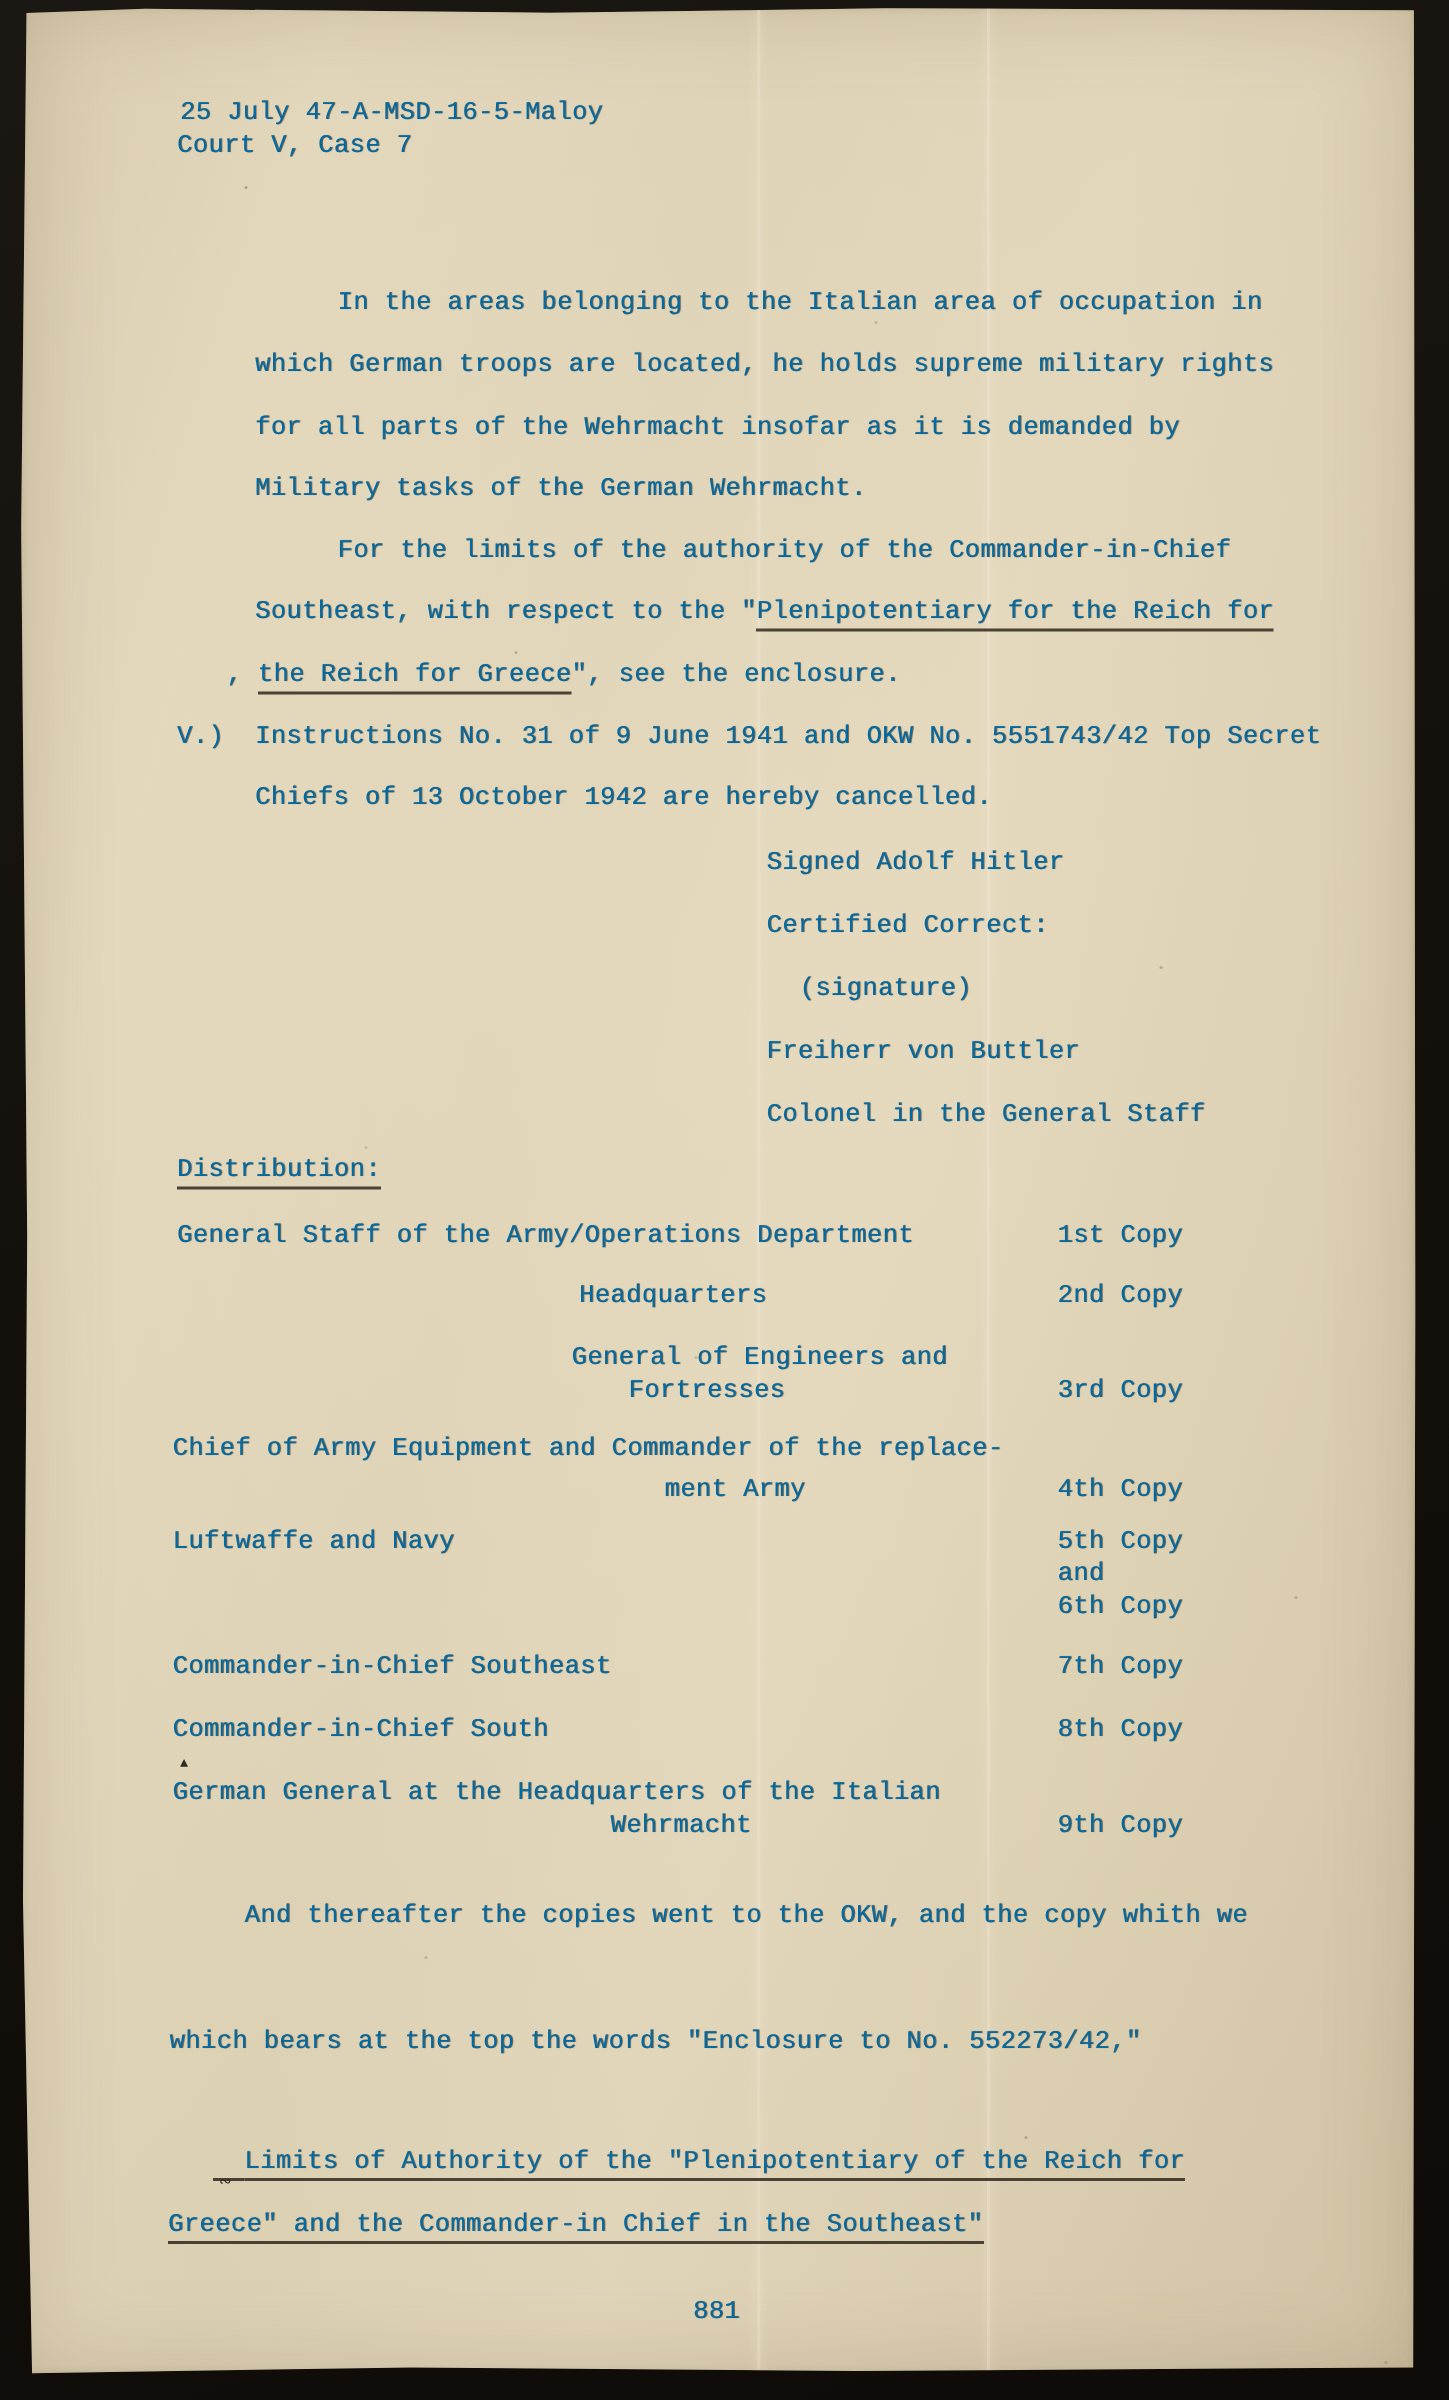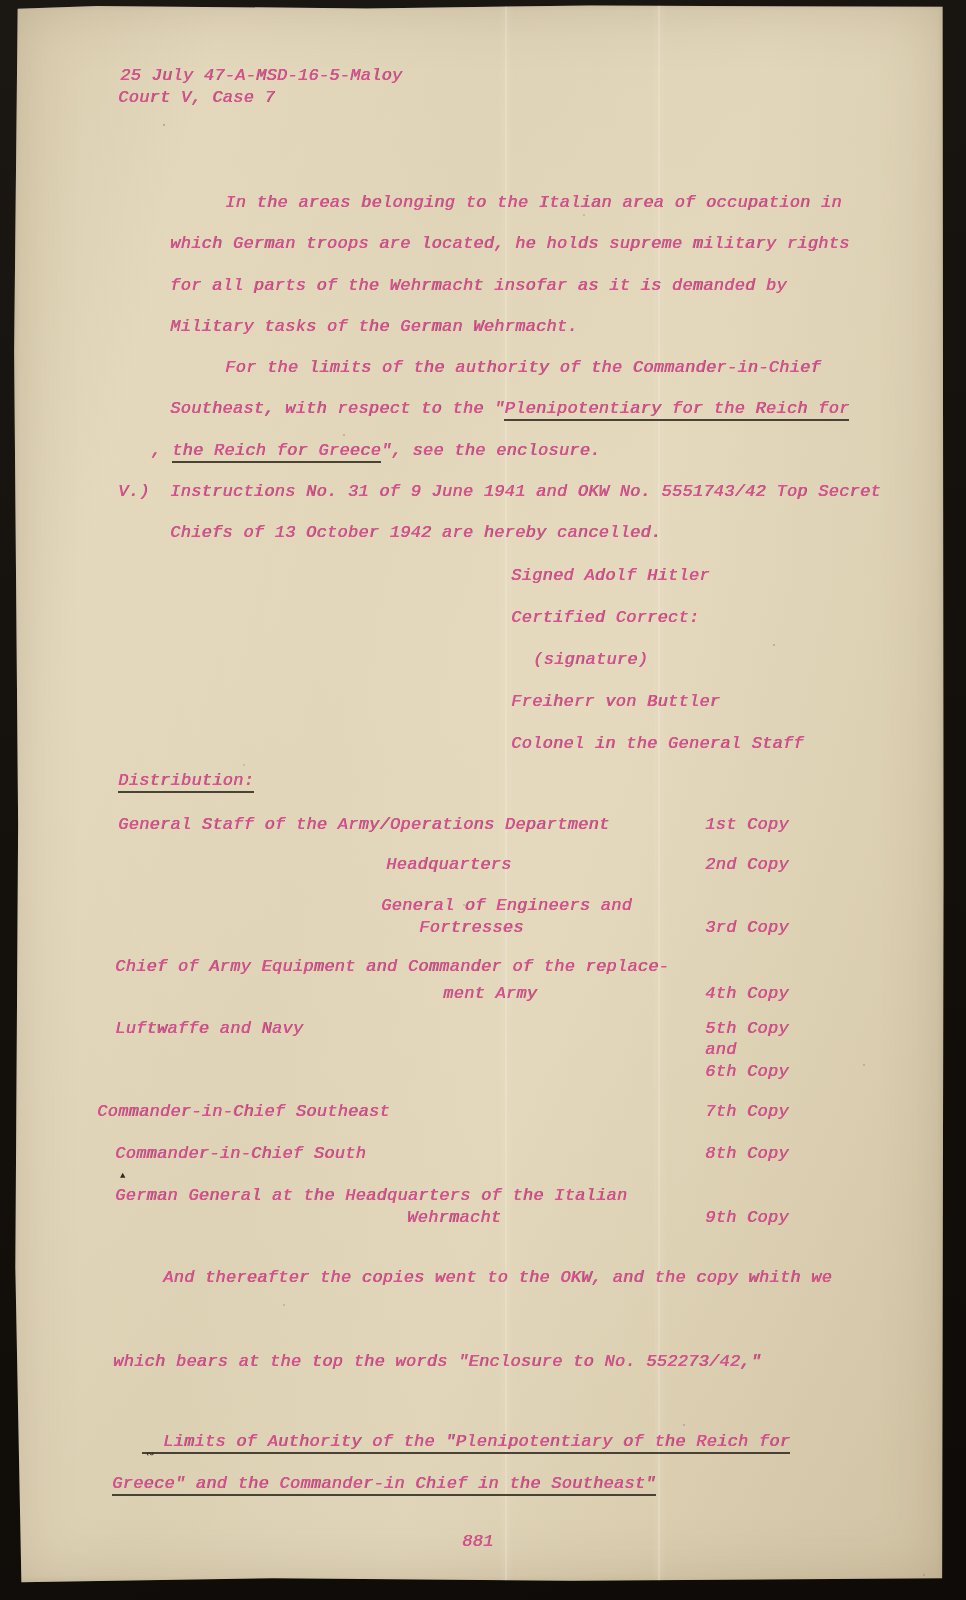--- a/index.html
+++ b/index.html
@@ -21,22 +21,22 @@
   .crease{position:absolute;top:0;bottom:0;width:2px;background:rgba(250,243,225,0.30);
     box-shadow:0 0 6px 2px rgba(248,240,220,0.18);}
   .speck{position:absolute;width:2px;height:2px;border-radius:50%;background:rgba(70,58,42,0.35);
     box-shadow:180px 310px 0 rgba(70,58,42,0.28), 420px 90px 0 rgba(70,58,42,0.22),
       610px 520px 0 rgba(70,58,42,0.30), 300px 780px 0 rgba(70,58,42,0.22),
       700px 940px 0 rgba(70,58,42,0.26), 120px 1180px 0 rgba(70,58,42,0.25),
       520px 1300px 0 rgba(70,58,42,0.28), 760px 1450px 0 rgba(70,58,42,0.22),
       80px 640px 0 rgba(70,58,42,0.2);}
   .content{position:absolute;inset:0;z-index:3;}
   .ln{
-    position:absolute;white-space:pre;color:#ec4899;font-size:17px;line-height:20px;
-    letter-spacing:0.25px;text-shadow:0.6px 0.3px 0.5px rgba(46,38,28,0.65);font-style:italic;
+    position:absolute;white-space:pre;color:#0369a1;font-size:17px;line-height:20px;
+    letter-spacing:0.25px;text-shadow:0.6px 0.3px 0.5px rgba(46,38,28,0.65);
   }
   .u{border-bottom:2px solid rgba(48,40,30,0.85);padding-bottom:1px;margin-top:24px;}
   .mark{position:absolute;color:#2e2820;}
 </style>
 </head>
 <body>
 
 <div class="paper">
   <div class="crease" style="left:492px"></div>
   <div class="crease" style="left:645px"></div>
@@ -81,21 +81,21 @@
 
   <div class="ln" style="left:115px;top:957px">Chief of Army Equipment and Commander of the replace-</div>
   <div class="ln" style="left:443px;top:984px">ment Army</div>
   <div class="ln" style="left:705px;top:984px">4th Copy</div>
 
   <div class="ln" style="left:115px;top:1019px">Luftwaffe and Navy</div>
   <div class="ln" style="left:705px;top:1019px">5th Copy</div>
   <div class="ln" style="left:705px;top:1040px">and</div>
   <div class="ln" style="left:705px;top:1062px">6th Copy</div>
 
-  <div class="ln" style="left:97px;top:1102px">Commander-in-Chief Southeast</div>
+  <div class="ln" style="left:115px;top:1102px">Commander-in-Chief Southeast</div>
   <div class="ln" style="left:705px;top:1102px">7th Copy</div>
 
   <div class="ln" style="left:115px;top:1144px">Commander-in-Chief South</div>
   <div class="ln" style="left:705px;top:1144px">8th Copy</div>
 
   <span class="mark" style="left:120px;top:1171px;font-size:9px">▲</span>
   <div class="ln" style="left:115px;top:1186px">German General at the Headquarters of the Italian</div>
   <div class="ln" style="left:407px;top:1208px">Wehrmacht</div>
   <div class="ln" style="left:705px;top:1208px">9th Copy</div>
 

